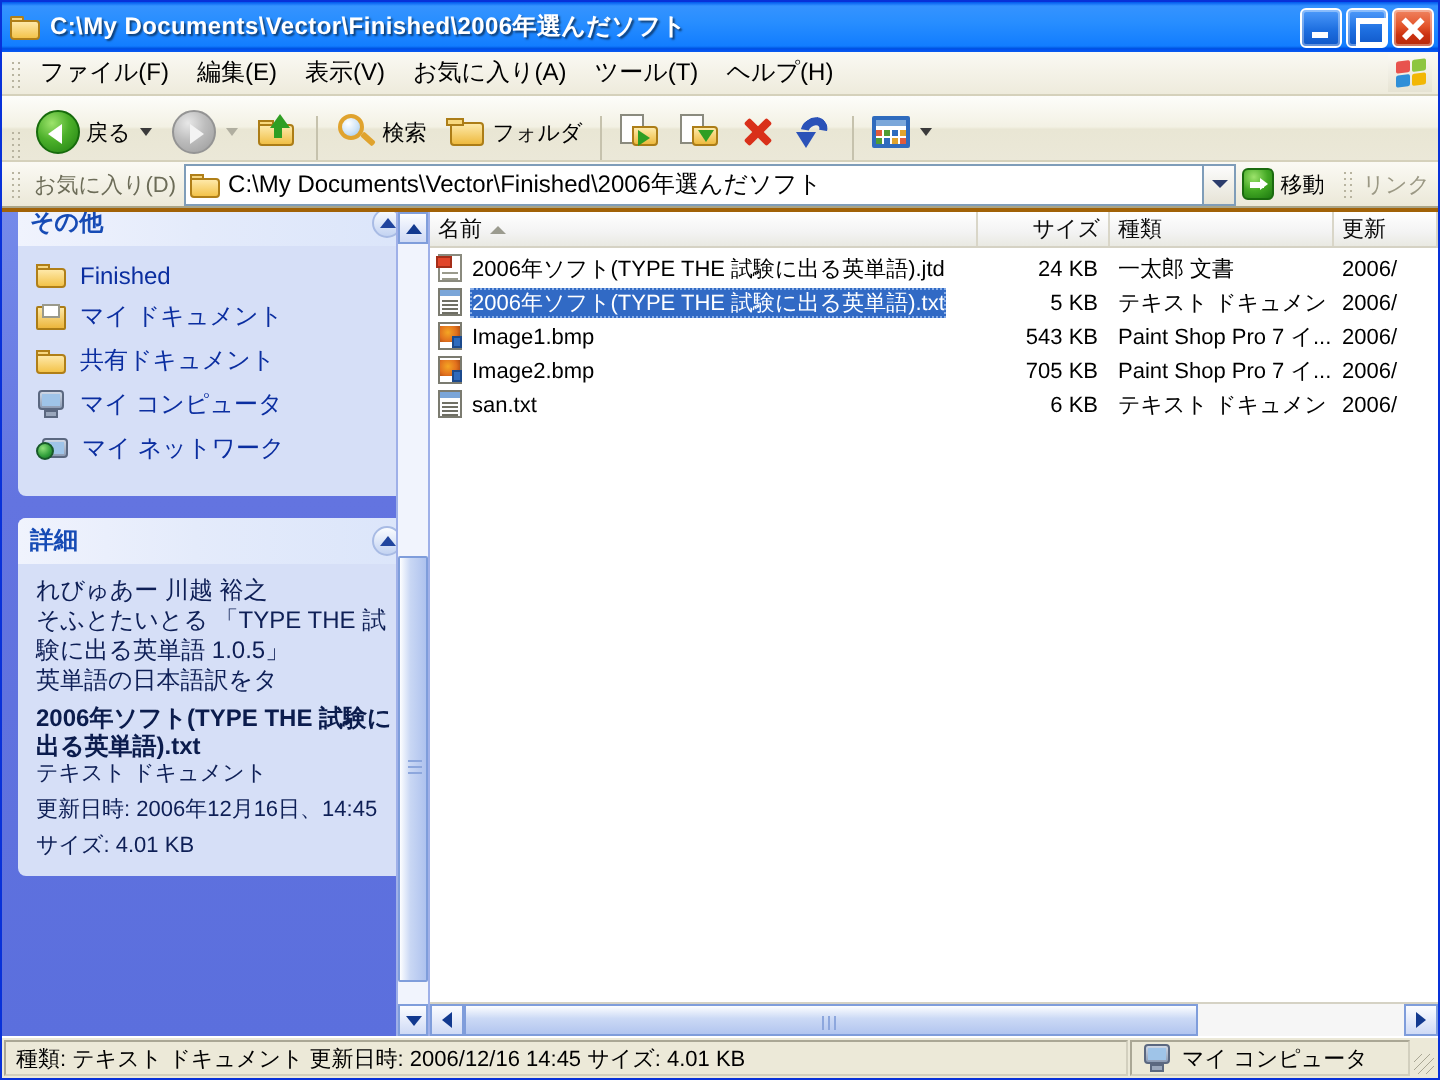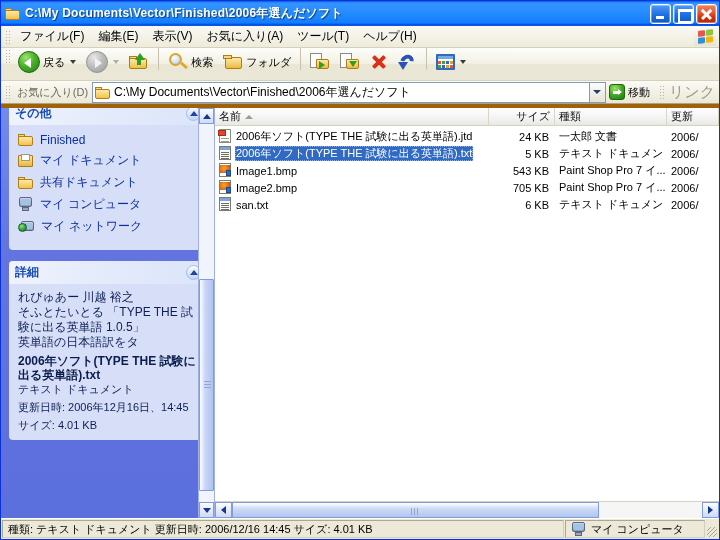--- a/index.html
+++ b/index.html
@@ -97,21 +97,21 @@
   .winlogo .q i { display: block; border-radius: 1px; }
   .winlogo .q i:nth-child(1){ background:#e8534e; }
   .winlogo .q i:nth-child(2){ background:#8dc63f; }
   .winlogo .q i:nth-child(3){ background:#2f8fd8; }
   .winlogo .q i:nth-child(4){ background:#f2b705; }
 
   
   .toolbar {
     height: 33px; flex: 0 0 33px;
     background: linear-gradient(to bottom,#fdfdfa 0%,#f3f1e4 48%,#e9e6d4 52%,#ebe8d8 100%);
-    display: flex; align-items: flex-start;
+    display: flex; align-items: flex-end;
     border-bottom: 1px solid #d5d1bb;
   }
   .tb-btn {
     display: flex; align-items: center; gap: 3px;
     height: 28px; padding: 0 4px; border: 1px solid transparent;
     font-size: 11px; color: #000; white-space: nowrap;
   }
   .tb-sep { width: 1px; height: 22px; background: #c6c2ad; margin: 0 4px; flex:0 0 1px; }
   .tb-arrow {
     width: 0; height: 0; border-left: 3.5px solid transparent; border-right: 3.5px solid transparent;
@@ -196,26 +196,26 @@
     width: 17px; height: 21px; background: linear-gradient(to bottom,#fcfcfc,#e6e3d6);
     border: 1px solid #7f9db9; display: flex; align-items: center; justify-content: center; flex: 0 0 17px;
   }
   .addr-drop .v { width:0;height:0;border-left:4px solid transparent;border-right:4px solid transparent;border-top:4px solid #2b3c6b; }
   .go-btn { display:flex; align-items:center; gap:3px; padding: 0 5px 0 3px; font-size: 11px; }
   .go-ic { width:16px;height:16px;border-radius:3px; position:relative;
     background: radial-gradient(circle at 35% 25%, #9de36c 0%, #43a824 50%, #1d7a10 100%); border:1px solid #1a6b0e; }
   .go-ic::after { content:""; position:absolute; left:3px; top:6px; width:7px;height:3px; background:#fff; }
   .go-ic::before { content:""; position:absolute; right:2px; top:4px; width:0;height:0;
     border-top:3.5px solid transparent;border-bottom:3.5px solid transparent;border-left:4px solid #fff; }
-  .links-lbl { font-size: 15px; color: #9b9884; padding: 0 4px 0 2px; white-space: nowrap; }
+  .links-lbl { font-size: 11px; color: #9b9884; padding: 0 4px 0 2px; white-space: nowrap; }
 
   
   .body {
     flex: 1 1 auto; display: flex; min-height: 0;
-    border-top: 4px solid #a16207;
+    border-top: 2px solid #a16207;
   }
 
   
   .leftpane {
     width: 213px; flex: 0 0 213px;
     background: linear-gradient(to bottom, #748aea 0%, #6374e0 35%, #5b6fdd 100%);
     background-color:#6375dd;
     position: relative; overflow: hidden;
     padding: 0 8px;
   }

